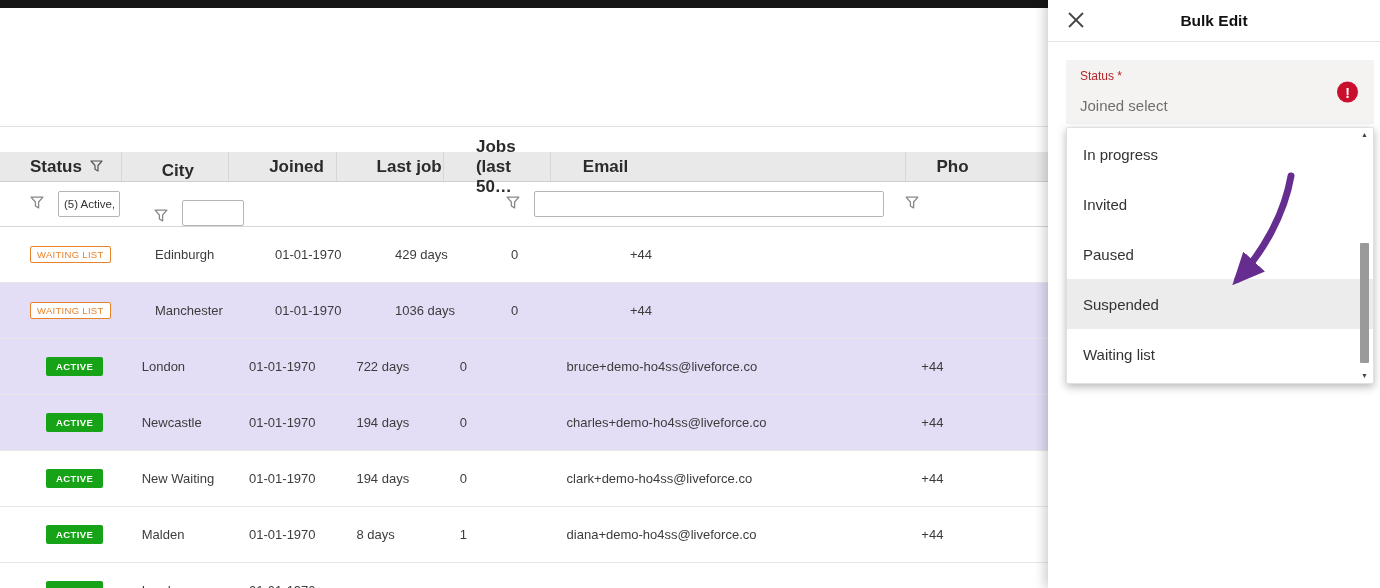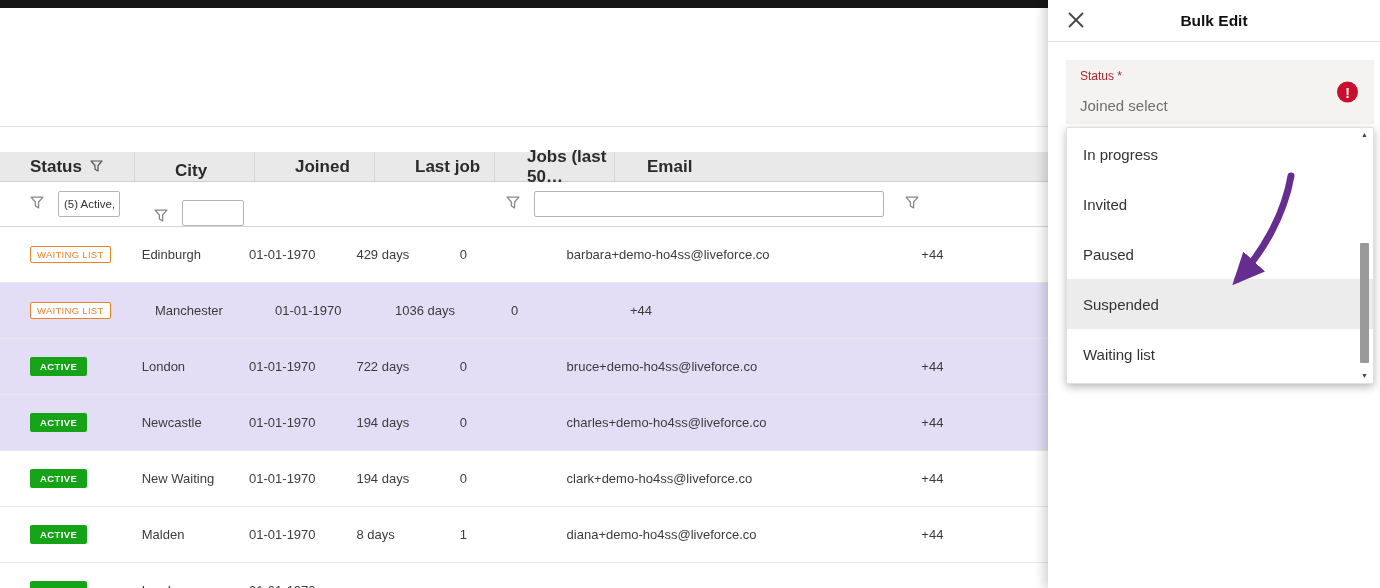--- a/index.html
+++ b/index.html
@@ -30,21 +30,21 @@
 
   .c-status { width:135px; padding-left:30px; }
   .c-city   { width:120px; padding-left:20px;align-items:flex-end; }
   .c-joined { width:120px; padding-left:20px; }
   .c-lastjob{ width:120px; padding-left:20px; }
   .c-jobs   { width:120px; padding-left:16px; }
   .c-email  { width:405px; padding-left:16px; }
   .c-phone  { width:160px; padding-left:15px; }
 
   .badge { display:inline-block; border-radius:2px; white-space:nowrap; }
-  .badge[data-status="active"] { background:var(--active-badge, #17a317); color:#fff; font-size:9.5px; font-weight:bold; letter-spacing:.4px; padding:4px 10px; }
+  .badge[data-status="active"] { background:var(--active-badge, #17a317); color:#fff; font-size:9.5px; font-weight:bold; letter-spacing:.4px; padding:4px 10px;margin-left:16px; }
   .badge[data-status="waiting"] { background:#fff; color:var(--waiting-badge, #e8832c); border:1px solid var(--waiting-badge, #e8832c); font-size:9.5px; padding:2px 6px; letter-spacing:.3px; }
 
   
   .panel { position:absolute; left:1048px; top:0; width:332px; height:588px; background:#fff; box-shadow:-4px 0 10px rgba(0,0,0,0.18); }
   .panel-header { position:relative; height:42px; border-bottom:1px solid #e3e3e3; }
   .panel-title { position:absolute; left:0; right:0; top:12px; text-align:center; font-size:15.5px; font-weight:bold; color:#111; }
   .close-btn { position:absolute; left:18px; top:10px; width:22px; height:22px; cursor:pointer; }
 
   .status-field { position:relative; margin:18px 6px 0 18px; background:#f5f3f1; padding:9px 14px 10px; }
   .status-label { font-size:12px; color:var(--label-red, #b4232a); margin-bottom:14px; }
@@ -89,20 +89,23 @@
         </div>
       <div class="hcell c-lastjob">
           <span style="padding-left:20px">Last job</span>
         </div>
       <div class="hcell c-jobs">
           <span style="padding-left:16px">Jobs (last 50…</span>
         </div>
       <div class="hcell c-email">
           <span style="padding-left:16px">Email</span>
         </div>
+      <div class="hcell c-phone">
+          <span style="padding-left:15px">Pho</span>
+        </div>
     </div>
 
     <div class="filter-row">
       <div class="fcell c-status" style="padding-left:30px">
         <span><svg width="14" height="13" viewBox="0 0 13 12">
               <path d="M1 1h11L8 5.5V11l-3-1.7V5.5Z" fill="none" stroke="#888" stroke-width="1.2" stroke-linejoin="round"></path>
             </svg></span>
         <input class="inp-sm" value="(5) Active," style="">
       </div>
       <div class="fcell c-city" style="padding-left:20px">
@@ -125,21 +128,20 @@
             </svg></span>
       </div>
     </div>
 
     <div class="row" data-selected="false">
       <div class="cell c-status"><span class="badge" data-status="waiting">WAITING LIST</span></div>
       <div class="cell c-city">Edinburgh</div>
       <div class="cell c-joined">01-01-1970</div>
       <div class="cell c-lastjob">429 days</div>
       <div class="cell c-jobs">0</div>
-      <div class="cell c-email">barbara+demo-ho4ss@liveforce.co</div>
       <div class="cell c-phone">+44</div>
     </div>
     <div class="row" data-selected="true">
       <div class="cell c-status"><span class="badge" data-status="waiting">WAITING LIST</span></div>
       <div class="cell c-city">Manchester</div>
       <div class="cell c-joined">01-01-1970</div>
       <div class="cell c-lastjob">1036 days</div>
       <div class="cell c-jobs">0</div>
       <div class="cell c-phone">+44</div>
     </div>

